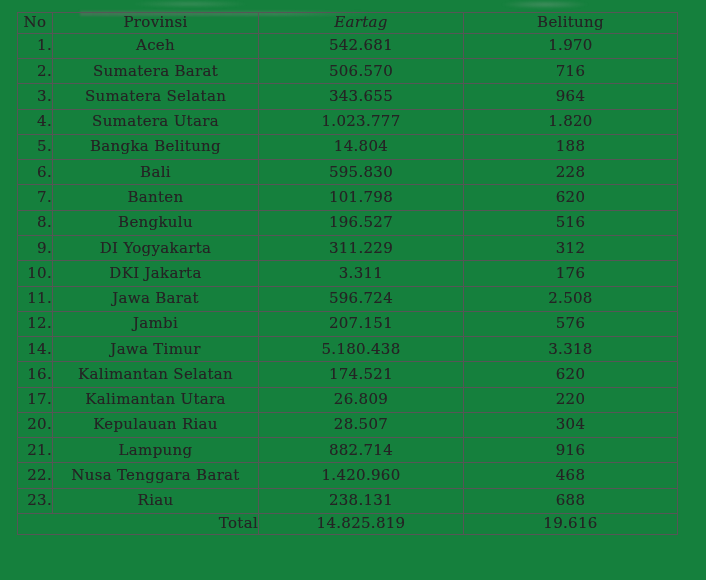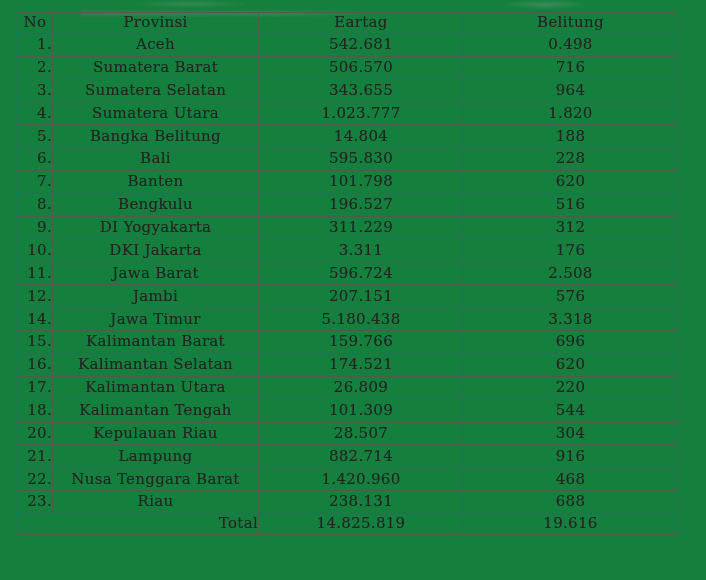--- a/index.html
+++ b/index.html
@@ -60,21 +60,21 @@
     white-space: nowrap;
     overflow: hidden;
   }
   table.data-table {
     border: 1.5px solid #3e3e3e;
   }
   th.h-no, th.h-prov, th.h-eartag, th.h-aplikator {
     text-align: center;
     vertical-align: middle;
   }
-  th.h-eartag { }
+  th.h-eartag { font-style: italic; }
   td.c-no {
     text-align: right;
     padding-right: 5px;
   }
   td.c-prov {
     text-align: center;
     padding-left: 7px;
   }
   td.c-num {
     text-align: center;
@@ -105,21 +105,21 @@
         <th class="h-prov">Provinsi</th>
         <th class="h-eartag">Eartag</th>
         <th class="h-aplikator">Belitung</th>
       </tr>
     </thead>
     <tbody>
         <tr>
           <td class="c-no">1.</td>
           <td class="c-prov">Aceh</td>
           <td class="c-num">542.681</td>
-          <td class="c-num">0.498</td>
+          <td class="c-num">1.970</td>
         </tr>
         <tr>
           <td class="c-no">2.</td>
           <td class="c-prov">Sumatera Barat</td>
           <td class="c-num">506.570</td>
           <td class="c-num">716</td>
         </tr>
         <tr>
           <td class="c-no">3.</td>
           <td class="c-prov">Sumatera Selatan</td>
@@ -180,42 +180,30 @@
           <td class="c-num">207.151</td>
           <td class="c-num">576</td>
         </tr>
         <tr>
           <td class="c-no">14.</td>
           <td class="c-prov">Jawa Timur</td>
           <td class="c-num">5.180.438</td>
           <td class="c-num">3.318</td>
         </tr>
         <tr>
-          <td class="c-no">15.</td>
-          <td class="c-prov">Kalimantan Barat</td>
-          <td class="c-num">159.766</td>
-          <td class="c-num">696</td>
-        </tr>
-        <tr>
           <td class="c-no">16.</td>
           <td class="c-prov">Kalimantan Selatan</td>
           <td class="c-num">174.521</td>
           <td class="c-num">620</td>
         </tr>
         <tr>
           <td class="c-no">17.</td>
           <td class="c-prov">Kalimantan Utara</td>
           <td class="c-num">26.809</td>
           <td class="c-num">220</td>
-        </tr>
-        <tr>
-          <td class="c-no">18.</td>
-          <td class="c-prov">Kalimantan Tengah</td>
-          <td class="c-num">101.309</td>
-          <td class="c-num">544</td>
         </tr>
         <tr>
           <td class="c-no">20.</td>
           <td class="c-prov">Kepulauan Riau</td>
           <td class="c-num">28.507</td>
           <td class="c-num">304</td>
         </tr>
         <tr>
           <td class="c-no">21.</td>
           <td class="c-prov">Lampung</td>

